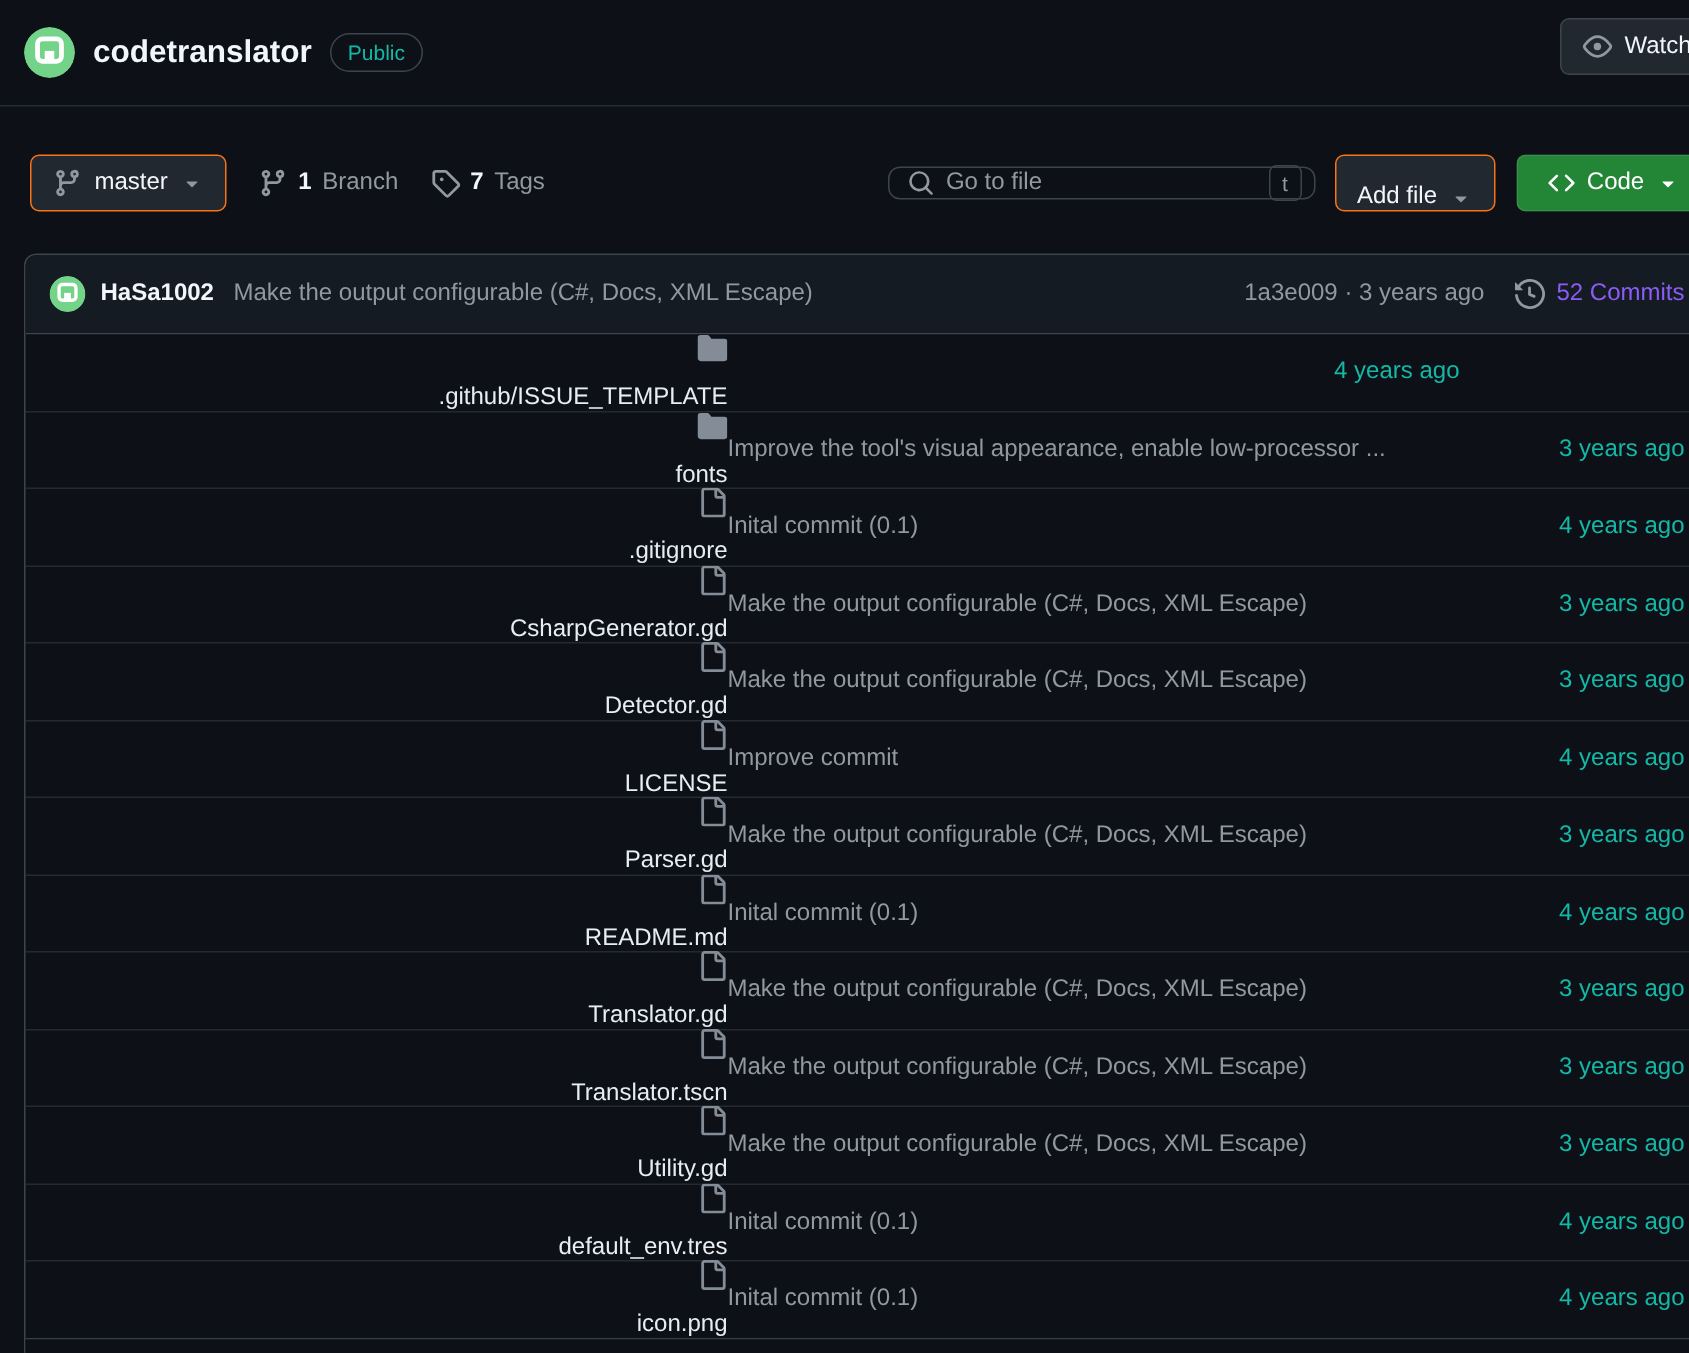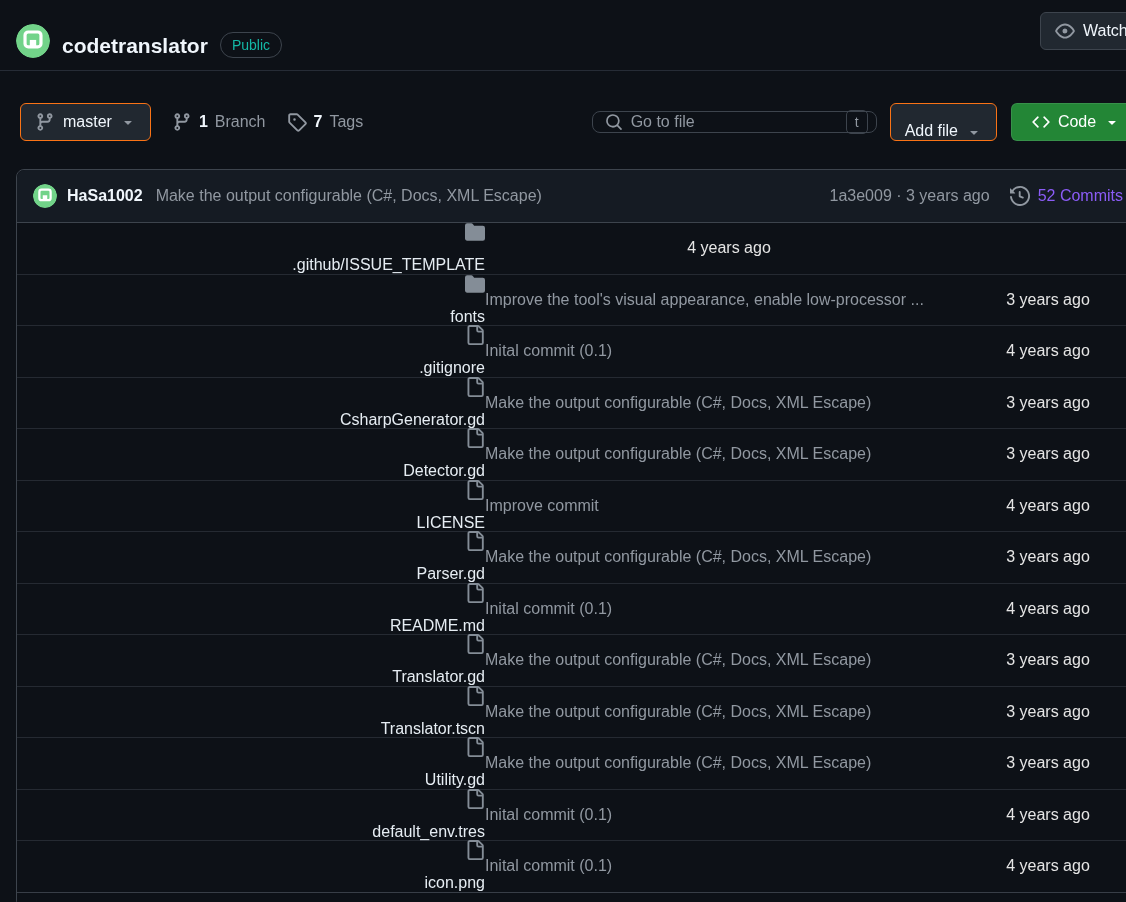--- a/index.html
+++ b/index.html
@@ -4,21 +4,21 @@
 <style>
   * { margin:0; padding:0; box-sizing:border-box; }
   html,body { background:#0d1117; }
   body {
     width:1126px; height:902px; overflow:hidden; position:relative;
     font-family:"Liberation Sans", sans-serif; color:#f0f6fc;
   }
   svg { display:block; flex:none; }
 
   
-  .repo-header { height:71px; border-bottom:1px solid #262c36; display:flex; align-items:flex-end; padding:12px 16px; position:relative; }
+  .repo-header { height:71px; border-bottom:1px solid #262c36; display:flex; align-items:center; padding:0 16px; position:relative; }
   .avatar-lg { width:34px; height:34px; border-radius:50%; }
   .repo-title { font-size:21px; font-weight:700; color:#f0f6fc; margin-left:12px; }
   .visibility-badge { margin-left:12px; font-size:14px; color:#14b8a6; border:1px solid #3d444d; border-radius:999px; padding:3px 11px; line-height:1.3; }
   .watch-btn { position:absolute; left:1040px; top:12px; height:38px; width:130px;
     background:#212830; border:1px solid #3d444d; border-radius:6px;
     display:flex; align-items:center; gap:8px; padding:0 14px; font-size:16px; color:#f0f6fc; cursor:pointer; }
 
   
   .toolbar { display:flex; align-items:center; margin-top:32px; padding:0 0 0 20px; height:38px; }
   .btn { height:38px; background:#212830; border:1px solid #f97316; border-radius:6px;
@@ -44,21 +44,21 @@
   .commit-msg { color:#9198a1; margin-left:13px; flex:1; white-space:nowrap; overflow:hidden; text-overflow:ellipsis; cursor:pointer; }
   .commit-sha-time { color:#9198a1; margin-left:16px; white-space:nowrap; cursor:pointer; }
   .commit-count { display:flex; align-items:center; gap:8px; margin-left:20px; color:#8b5cf6; white-space:nowrap; cursor:pointer; }
 
   .row { display:grid; grid-template-columns:452px 1fr 150px; align-items:center; height:51.5px;
     padding:0 16px; font-size:16px; border-bottom:1px solid rgba(61,68,77,0.5); }
   .row:last-of-type { border-bottom:1px solid rgba(61,68,77,0.9); }
   .cell-name { display:flex; align-items:flex-end; gap:14px; overflow:hidden;flex-direction:column; }
   .cell-name .fname { color:#e6edf3; white-space:nowrap; overflow:hidden; text-overflow:ellipsis; cursor:pointer; }
   .cell-msg { color:#9198a1; white-space:nowrap; overflow:hidden; text-overflow:ellipsis; cursor:pointer; }
-  .cell-date { color:#e5e5e5; text-align:center; white-space:nowrap; }
+  .cell-date { color:#14b8a6; text-align:right; white-space:nowrap; }
   .table-tail { height:14px; background:#0d1117; }
 </style>
 </head>
 <body>
 
 <div class="repo-header">
   <svg class="avatar-lg" viewBox="0 0 32 32">
     <circle cx="16" cy="16" r="16" fill="#72d389"></circle>
     <rect x="8.5" y="7.5" width="15" height="14" rx="3" fill="none" stroke="#ffffff" stroke-width="3"></rect>
     <rect x="13" y="15" width="6" height="7" fill="#ffffff"></rect>

